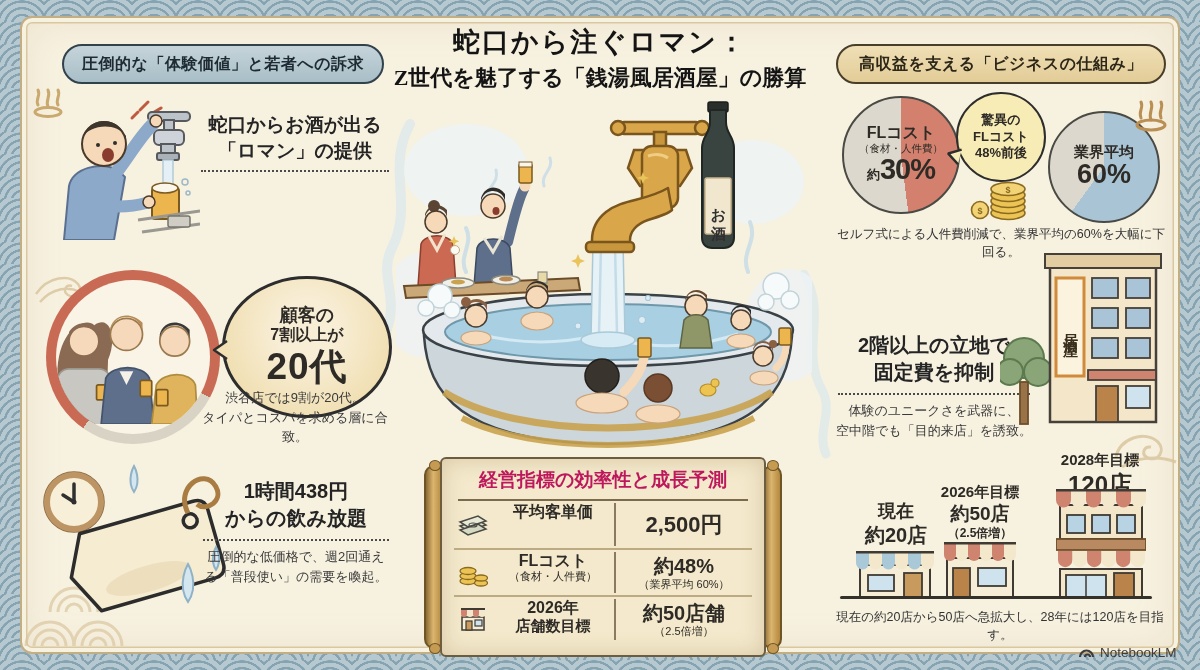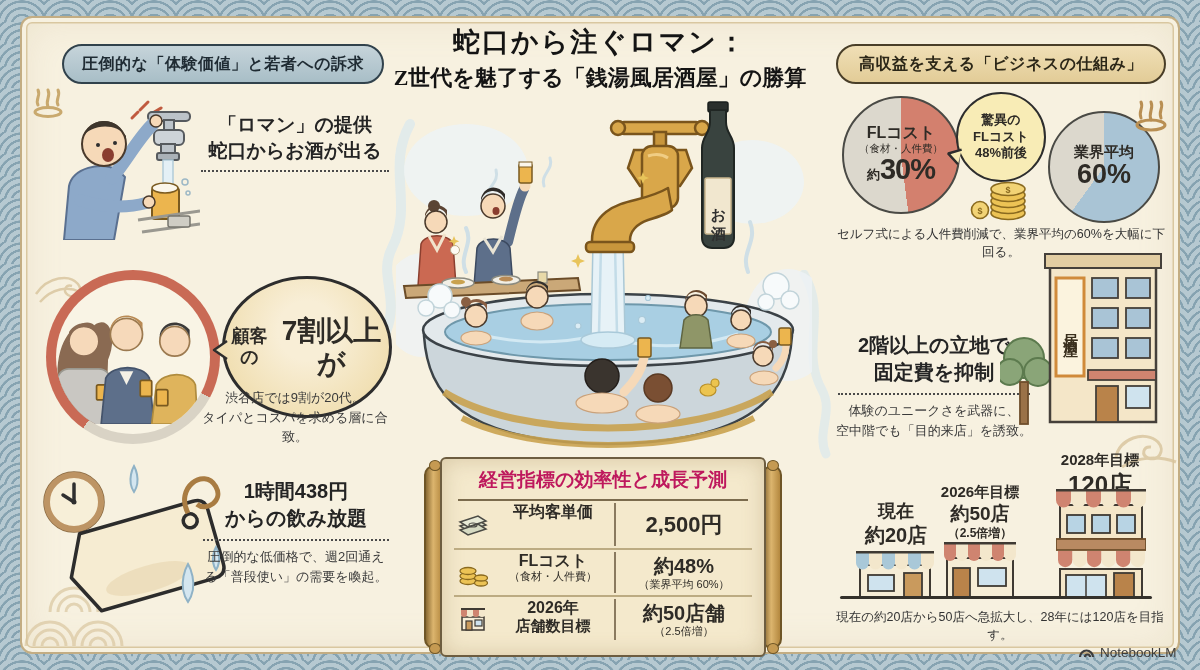--- a/index.html
+++ b/index.html
@@ -28,23 +28,23 @@
   .pill-right { left:836px; top:44px; width:330px; background:linear-gradient(180deg,#f0dfb6,#e2cc97); border:2px solid #4339255; border:2px solid #493e28; color:#2c2718; }
   .main-title { left:330px; top:24px; width:540px; text-align:center; font-family:"Liberation Serif","DejaVu Serif",serif; font-weight:700; font-size:27px; letter-spacing:2px; color:#141414; }
   .sub-title  { left:320px; top:63px; width:560px; text-align:center; font-family:"Liberation Serif","DejaVu Serif",serif; font-weight:700; font-size:22px; letter-spacing:0; color:#141414; }
   .sec-head { font-weight:700; font-size:19px; line-height:1.35; text-align:center; color:#242424; }
   .dotted { border-top:2.5px dotted #4a4a4a; margin:7px auto 6px; }
   .sec-body { font-size:13px; line-height:1.5; color:#3a3a3a; text-align:center; }
   .cust-bubble {
     left:222px; top:276px; width:170px; height:142px;
     background:radial-gradient(ellipse at 50% 38%, #f8eed6 25%, #efdcab 85%);
     border:3px solid #2d2d2d; border-radius:50%;
-    display:flex; flex-direction:row; align-items:center; justify-content:center; text-align:center; line-height:1.18;
+    display:flex; flex-direction:column; align-items:center; justify-content:center; text-align:center; line-height:1.18;
   }
-  .cb1 { font-size:18px; font-weight:700; } .cb2 { font-size:28px; font-weight:700; } .cb3 { font-size:37px; font-weight:700; letter-spacing:1px; }
+  .cb1 { font-size:18px; font-weight:700; } .cb2 { font-size:16px; font-weight:700; } .cb3 { font-size:37px; font-weight:700; letter-spacing:1px; }
   .donut { left:46px; top:270px; width:174px; height:174px; border-radius:50%; background:conic-gradient(from 215deg,#c7english 0 0); background:conic-gradient(from 215deg,#c96a55 0 73%,#d9d3c5 73% 100%); }
   .donut-inner { position:absolute; inset:10px; border-radius:50%; background:#f9f4e5; overflow:hidden; }
   .pie { border-radius:50%; border:2px solid #4a4a45; display:flex; flex-direction:column; align-items:center; justify-content:center; text-align:center; line-height:1.1; }
   .pie1 { left:842px; top:96px; width:118px; height:118px; background:conic-gradient(#d3806e 0 48%, #dcd8cd 48% 100%); }
   .pie2 { left:1048px; top:111px; width:112px; height:112px; background:conic-gradient(#a9c4d5 0 60%, #dcd8cd 60% 100%); }
   .p1a { font-size:16px; font-weight:700; } .p1b { font-size:10.5px; margin-top:1px; }
   .p1c { font-size:13px; font-weight:700; } .p1c b { font-size:29px; letter-spacing:-1px; }
   .p2a { font-size:15px; font-weight:700; } .p2b { font-size:27px; font-weight:700; }
   .fl-bubble {
     left:956px; top:92px; width:90px; height:90px; border-radius:50%;
@@ -141,22 +141,22 @@
   <circle cx="46" cy="47" r="2" fill="#2f2f2f"></circle>
     <circle cx="63" cy="45" r="2" fill="#2f2f2f"></circle>
   <ellipse cx="56" cy="57" rx="6" ry="7" fill="#8a3d2f"></ellipse>
   <path d="M86,122 L148,113" stroke="#9a9890" stroke-width="3"></path>
   <path d="M90,134 L148,126" stroke="#9a9890" stroke-width="3"></path>
   <rect x="116" y="118" width="22" height="11" rx="2" fill="#cfcdc4" stroke="#76746c" stroke-width="1.5"></rect>
 </svg>
 
 <div class="abs" style="left:196px;top:112px;width:198px;">
   <div class="sec-head">
+    <div>蛇口からお酒が出る</div>
     <div>「ロマン」の提供</div>
-    <div>蛇口からお酒が出る</div>
   </div>
   <div class="dotted" style="width:188px;"></div>
 </div>
 
 <div class="abs donut">
   <div class="donut-inner">
     <svg width="154" height="154" viewBox="0 0 134 134" style="margin:-10px 0 0 -10px;">
       <path d="M10,96 C8,52 34,40 42,48 C56,38 62,60 54,78 L52,134 L12,134 Z" fill="#8a6a52"></path>
       <circle cx="33" cy="62" r="13" fill="#f6d9ba" stroke="#8a6a52" stroke-width="1.5"></circle>
       <path d="M20,60 C20,46 46,46 46,60 L46,52 C38,44 26,44 20,54 Z" fill="#8a6a52"></path>
@@ -174,20 +174,21 @@
     </svg>
   </div>
 </div>
 
 <div class="abs cust-bubble">
   <svg class="abs" style="left:-13px;top:60px;" width="16" height="22" viewBox="0 0 16 22">
     <path d="M15,2 L2,11 L15,20" fill="#f2e0b4" stroke="#2d2d2d" stroke-width="2.5" stroke-linejoin="round"></path>
   </svg>
   <div class="cb1">顧客の</div>
   <div class="cb2">7割以上が</div>
+  <div class="cb3">20代</div>
 </div>
 <div class="abs sec-body" style="left:190px;top:388px;width:210px;">
   <div>渋谷店では9割が20代。</div>
   <div>タイパとコスパを求める層に合致。</div>
 </div>
 
 <svg class="abs" style="left:30px;top:458px;" width="198" height="172" viewBox="0 0 198 172">
   <circle cx="44" cy="44" r="30" fill="none" stroke="#8a6a42" stroke-width="1.5"></circle>
   <circle cx="44" cy="44" r="27" fill="#f7efd8" stroke="#bd9464" stroke-width="6"></circle>
   <path d="M44,44 L44,26" stroke="#2f2f2f" stroke-width="3.5" stroke-linecap="round"></path>

